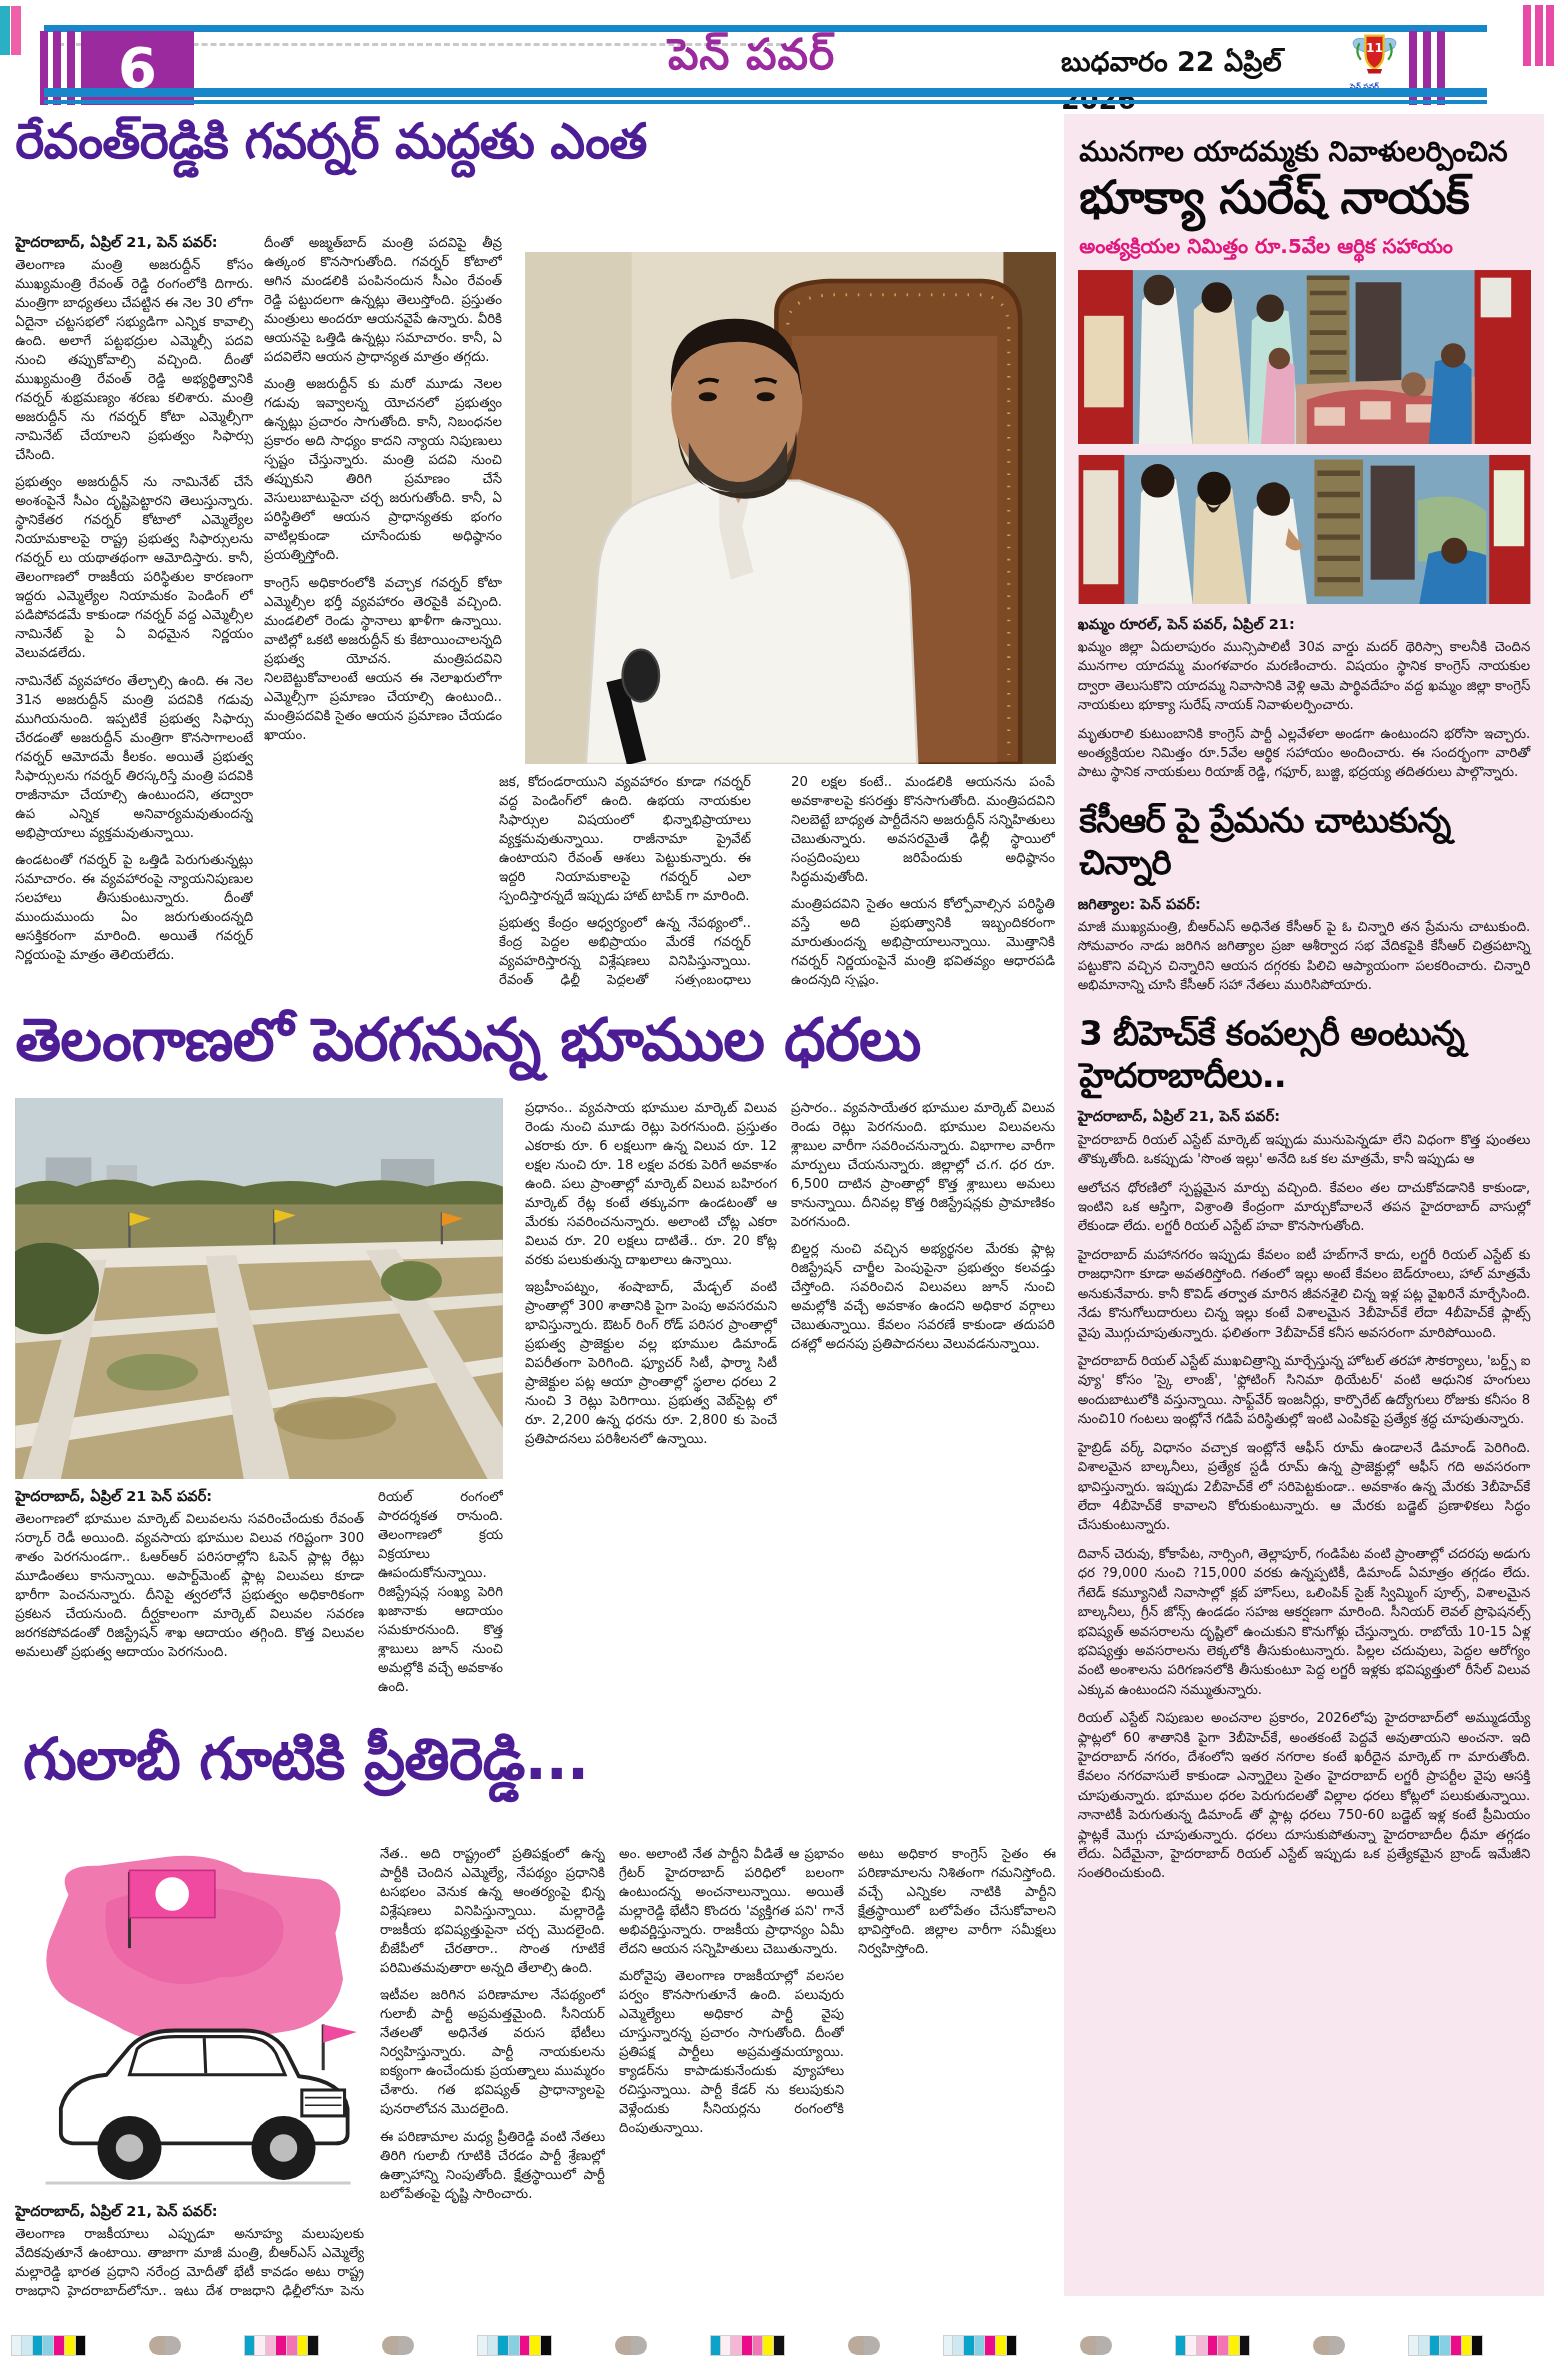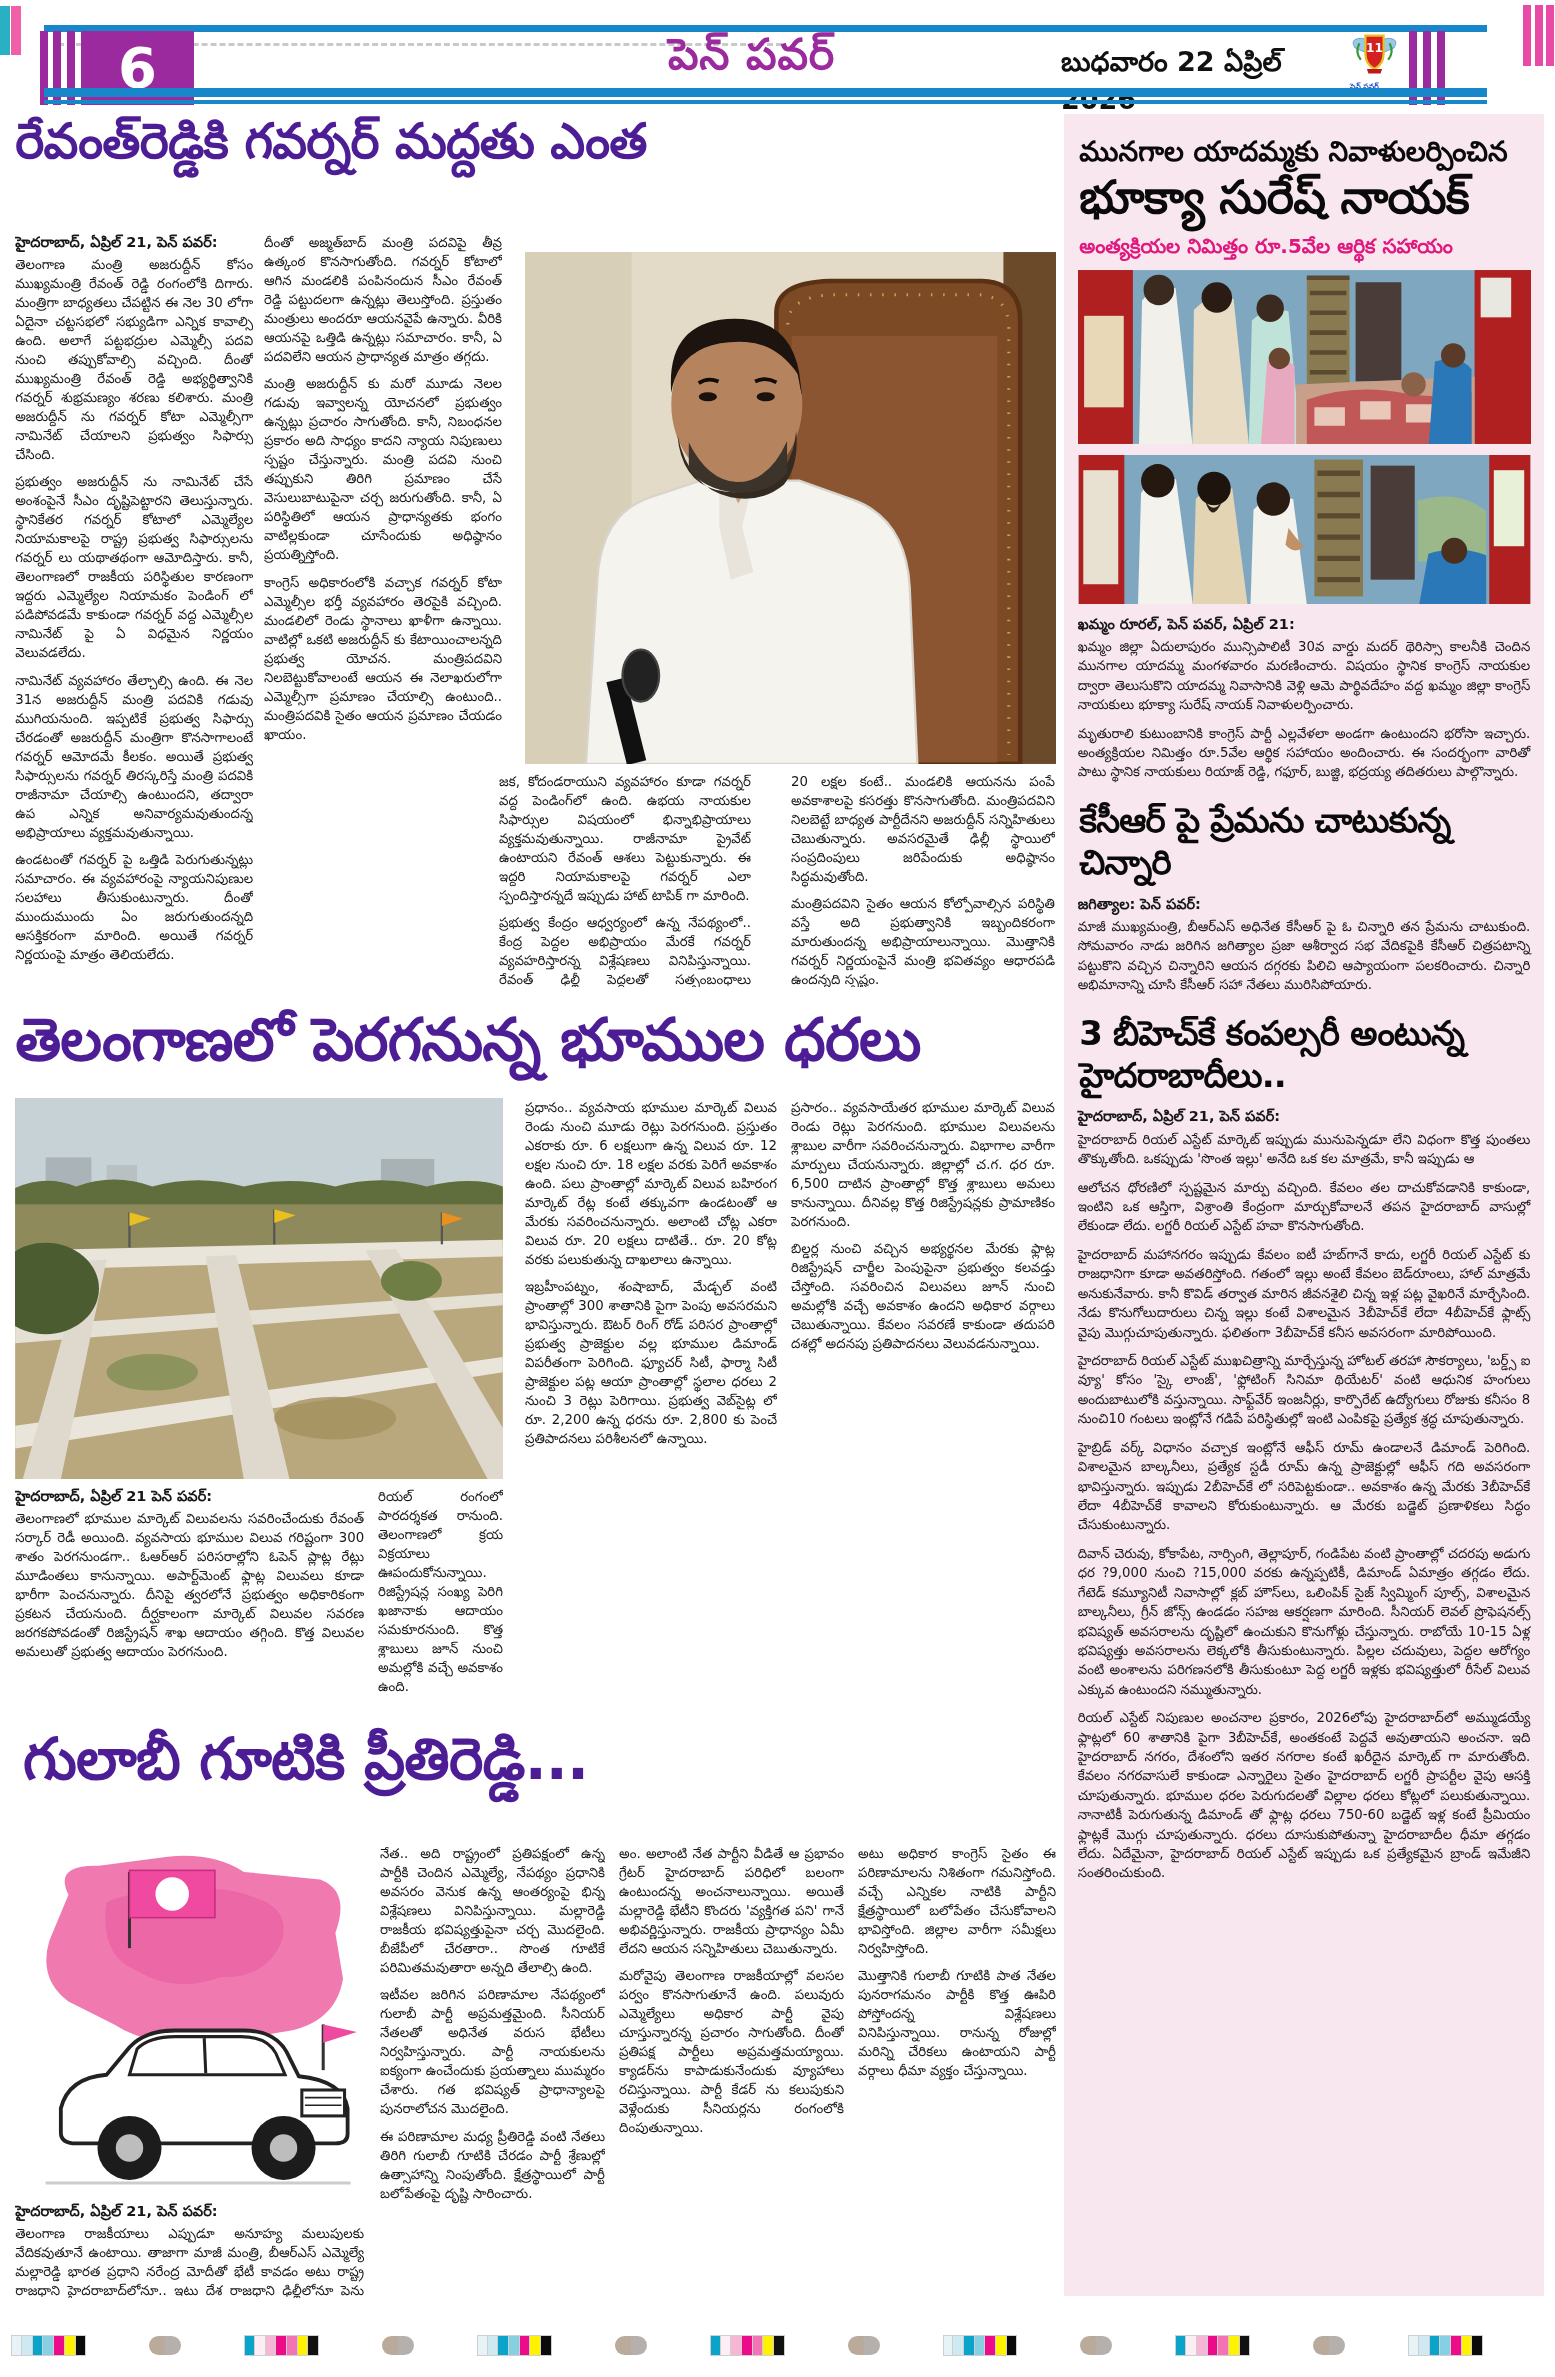--- a/index.html
+++ b/index.html
@@ -220,35 +220,34 @@
   </svg>
 
   <div class="col" style="left:15.2px;top:2202px;width:349px;height:96px;">
     <span class="dateline">హైదరాబాద్, ఏప్రిల్ 21,  పెన్ పవర్:</span>
     <div>
         <p>తెలంగాణ రాజకీయాలు ఎప్పుడూ అనూహ్య మలుపులకు వేదికవుతూనే ఉంటాయి. తాజాగా మాజీ మంత్రి, బీఆర్ఎస్ ఎమ్మెల్యే మల్లారెడ్డి భారత ప్రధాని నరేంద్ర మోదీతో భేటీ కావడం అటు రాష్ట్ర రాజధాని హైదరాబాద్‌లోనూ.. ఇటు దేశ రాజధాని ఢిల్లీలోనూ పెను చర్చకు దారితీసింది. మల్లారెడ్డి వంటి సీనియర్..</p>
       </div>
   </div>
   <div class="col" style="left:380px;top:1844px;width:225px;height:454px;">
     <div>
-        <p>నేత.. అది రాష్ట్రంలో ప్రతిపక్షంలో ఉన్న పార్టీకి చెందిన ఎమ్మెల్యే, నేపథ్యం ప్రధానికి అవసరం వెనుక ఉన్న ఆంతర్యంపై భిన్న విశ్లేషణలు వినిపిస్తున్నాయి. మల్లారెడ్డి రాజకీయ భవిష్యత్తుపైనా చర్చ మొదలైంది. బీజేపీలో చేరతారా.. సొంత గూటికే పరిమితమవుతారా అన్నది తేలాల్సి ఉంది.</p>
+        <p>నేత.. అది రాష్ట్రంలో ప్రతిపక్షంలో ఉన్న పార్టీకి చెందిన ఎమ్మెల్యే, నేపథ్యం ప్రధానికి టసభలం వెనుక ఉన్న ఆంతర్యంపై భిన్న విశ్లేషణలు వినిపిస్తున్నాయి. మల్లారెడ్డి రాజకీయ భవిష్యత్తుపైనా చర్చ మొదలైంది. బీజేపీలో చేరతారా.. సొంత గూటికే పరిమితమవుతారా అన్నది తేలాల్సి ఉంది.</p>
         <p>ఇటీవల జరిగిన పరిణామాల నేపథ్యంలో గులాబీ పార్టీ అప్రమత్తమైంది. సీనియర్ నేతలతో అధినేత వరుస భేటీలు నిర్వహిస్తున్నారు. పార్టీ నాయకులను ఐక్యంగా ఉంచేందుకు ప్రయత్నాలు ముమ్మరం చేశారు. గత భవిష్యత్ ప్రాధాన్యాలపై పునరాలోచన మొదలైంది.</p>
         <p>ఈ పరిణామాల మధ్య ప్రీతిరెడ్డి వంటి నేతలు తిరిగి గులాబీ గూటికి చేరడం పార్టీ శ్రేణుల్లో ఉత్సాహాన్ని నింపుతోంది. క్షేత్రస్థాయిలో పార్టీ బలోపేతంపై దృష్టి సారించారు.</p>
       </div>
   </div>
   <div class="col" style="left:619px;top:1844px;width:225px;height:454px;">
     <div>
         <p>అం. అలాంటి నేత పార్టీని వీడితే ఆ ప్రభావం గ్రేటర్ హైదరాబాద్ పరిధిలో బలంగా ఉంటుందన్న అంచనాలున్నాయి. అయితే మల్లారెడ్డి భేటీని కొందరు 'వ్యక్తిగత పని' గానే అభివర్ణిస్తున్నారు. రాజకీయ ప్రాధాన్యం ఏమీ లేదని ఆయన సన్నిహితులు చెబుతున్నారు.</p>
         <p>మరోవైపు తెలంగాణ రాజకీయాల్లో వలసల పర్వం కొనసాగుతూనే ఉంది. పలువురు ఎమ్మెల్యేలు అధికార పార్టీ వైపు చూస్తున్నారన్న ప్రచారం సాగుతోంది. దీంతో ప్రతిపక్ష పార్టీలు అప్రమత్తమయ్యాయి. క్యాడర్‌ను కాపాడుకునేందుకు వ్యూహాలు రచిస్తున్నాయి. పార్టీ కేడర్ ను కలుపుకుని వెళ్లేందుకు సీనియర్లను రంగంలోకి దింపుతున్నాయి.</p>
       </div>
   </div>
   <div class="col" style="left:858px;top:1844px;width:198px;height:454px;">
     <div>
         <p>అటు అధికార కాంగ్రెస్ సైతం ఈ పరిణామాలను నిశితంగా గమనిస్తోంది. వచ్చే ఎన్నికల నాటికి పార్టీని క్షేత్రస్థాయిలో బలోపేతం చేసుకోవాలని భావిస్తోంది. జిల్లాల వారీగా సమీక్షలు నిర్వహిస్తోంది.</p>
-        <p>మొత్తానికి గులాబీ గూటికి పాత నేతల పునరాగమనం పార్టీకి కొత్త ఊపిరి పోస్తోందన్న విశ్లేషణలు వినిపిస్తున్నాయి. రానున్న రోజుల్లో మరిన్ని చేరికలు ఉంటాయని పార్టీ వర్గాలు ధీమా వ్యక్తం చేస్తున్నాయి.</p>
       </div>
   </div>
 
   <div class="sidebar">
     <div class="sb-kicker">మునగాల యాదమ్మకు నివాళులర్పించిన</div>
     <div class="sb-head1">భూక్యా సురేష్ నాయక్</div>
     <div class="sb-subhead">అంత్యక్రియల నిమిత్తం రూ.5వేల ఆర్థిక సహాయం</div>
 
     <svg class="sb-photo" width="453" height="174" viewBox="0 0 594 228">
       <rect width="594" height="228" fill="#7fa8c0"></rect>

